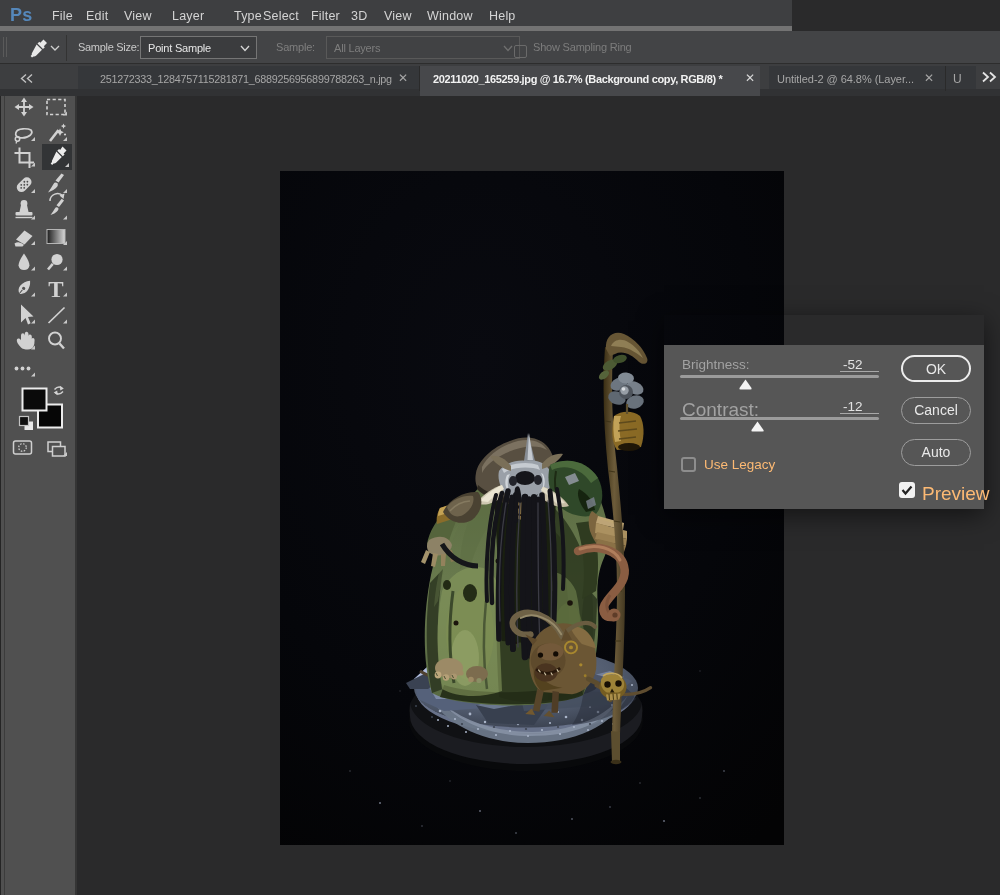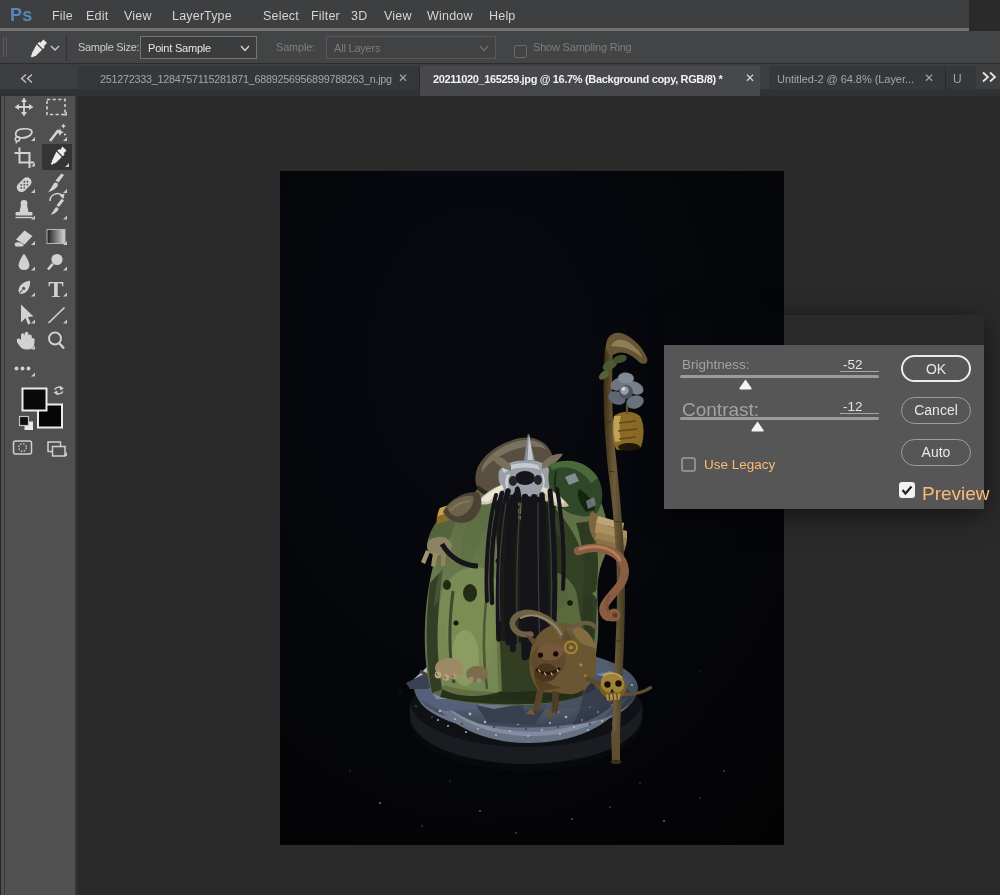--- a/index.html
+++ b/index.html
@@ -4,27 +4,27 @@
 <style>
 html,body{margin:0;padding:0}
 body{width:1000px;height:895px;position:relative;background:#2a2a2b;font-family:"Liberation Sans",sans-serif;overflow:hidden}
 .abs{position:absolute}
 .mitem{position:absolute;top:8.5px;font-size:12.5px;color:#d4d4d4;letter-spacing:.2px}
 .btn{position:absolute;left:237px;width:70px;height:27px;border-radius:14px;color:#e8e8e8;font-size:14px;text-align:center;line-height:25px;box-sizing:border-box}
 </style>
 </head>
 <body>
 
-<div class="abs" style="left:0;top:0;width:969px;height:31px;background:#3e3f41;border-bottom:3px solid #737373;box-sizing:border-box">
+<div class="abs" style="left:0;top:0;width:792px;height:31px;background:#3e3f41;border-bottom:5px solid #737373;box-sizing:border-box">
   <span class="abs" style="left:10px;top:5px;font-size:18px;font-weight:bold;color:#5587ba;letter-spacing:0.2px">Ps</span>
   <span class="mitem" style="left:52px">File</span>
   <span class="mitem" style="left:86px">Edit</span>
   <span class="mitem" style="left:124px">View</span>
   <span class="mitem" style="left:172px">Layer</span>
-  <span class="mitem" style="left:204px">Type</span>
+  <span class="mitem" style="left:234px">Type</span>
   <span class="mitem" style="left:263px">Select</span>
   <span class="mitem" style="left:311px">Filter</span>
   <span class="mitem" style="left:351px">3D</span>
   <span class="mitem" style="left:384px">View</span>
   <span class="mitem" style="left:427px">Window</span>
   <span class="mitem" style="left:489px">Help</span>
 </div>
 
 <div class="abs" style="left:0;top:31px;width:1000px;height:33px;background:#434446;border-bottom:1px solid #2d2d2d;box-sizing:border-box">
 
@@ -41,21 +41,21 @@
   <span class="abs" style="left:78px;top:10px;font-size:11px;letter-spacing:-0.3px;color:#c9c9c9">Sample Size:</span>
 
   <div class="abs" style="left:140px;top:5px;width:117px;height:23px;background:#3b3c3e;border:1px solid #757575;box-sizing:border-box">
     <span class="abs" style="left:7px;top:4.5px;font-size:11px;letter-spacing:-0.2px;color:#e6e6e6">Point Sample</span>
     <svg class="abs" style="right:6px;top:8px" width="10" height="7" viewBox="0 0 10 7">
         <path d="M1 1 L5 5.5 L9 1" stroke="#d6d6d6" stroke-width="1.3" fill="none"></path>
       </svg>
   </div>
   <span class="abs" style="left:276px;top:10px;font-size:11px;letter-spacing:-0.2px;color:#7f7f7f">Sample:</span>
 
-  <div class="abs" style="left:326px;top:5px;width:170px;height:23px;background:#414244;border:1px solid #595959;box-sizing:border-box">
+  <div class="abs" style="left:326px;top:5px;width:194px;height:23px;background:#414244;border:1px solid #595959;box-sizing:border-box">
     <span class="abs" style="left:7px;top:4.5px;font-size:11px;letter-spacing:-0.2px;color:#7d7d7d">All Layers</span>
     <svg class="abs" style="right:6px;top:8px" width="10" height="7" viewBox="0 0 10 7">
         <path d="M1 1 L5 5.5 L9 1" stroke="#6f6f6f" stroke-width="1.3" fill="none"></path>
       </svg>
   </div>
   <div class="abs" style="left:514px;top:14px;width:13px;height:13px;border:1px solid #6a6a6a;border-radius:2px;box-sizing:border-box"></div>
   <span class="abs" style="left:533px;top:10px;font-size:11px;letter-spacing:-0.2px;color:#7d7d7d">Show Sampling Ring</span>
 </div>
 
 <div class="abs" style="left:0;top:64px;width:1000px;height:32px;background:#3d3e40">

